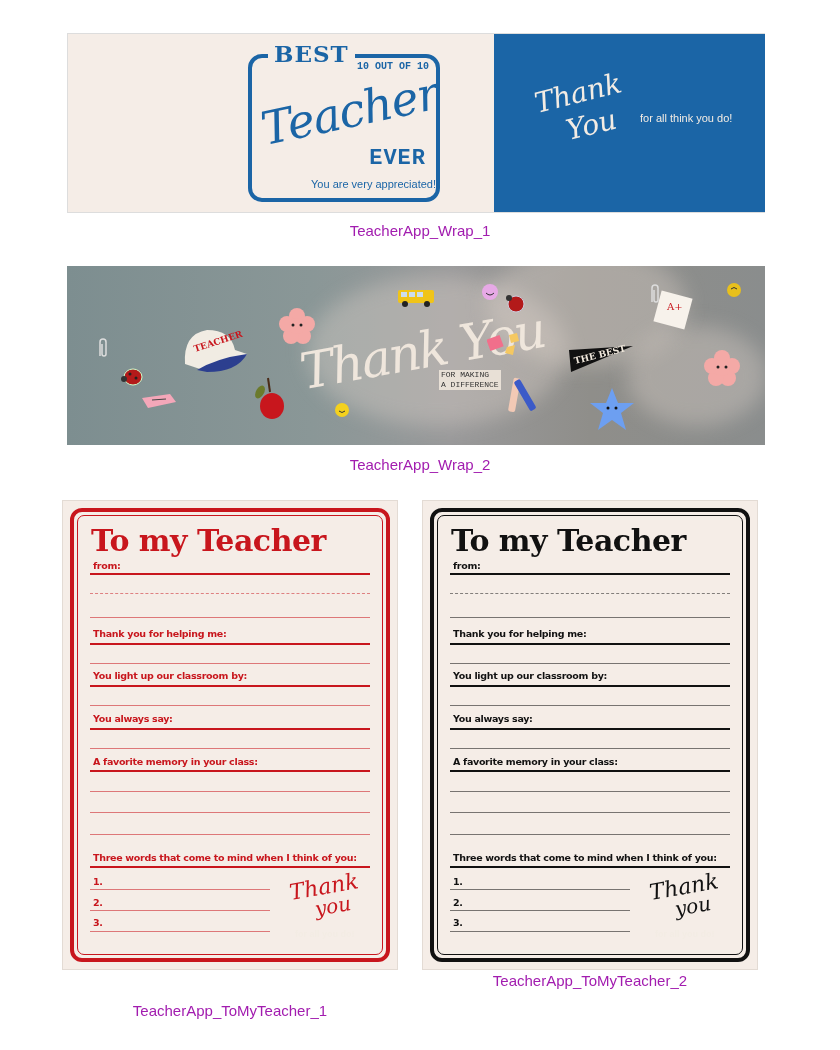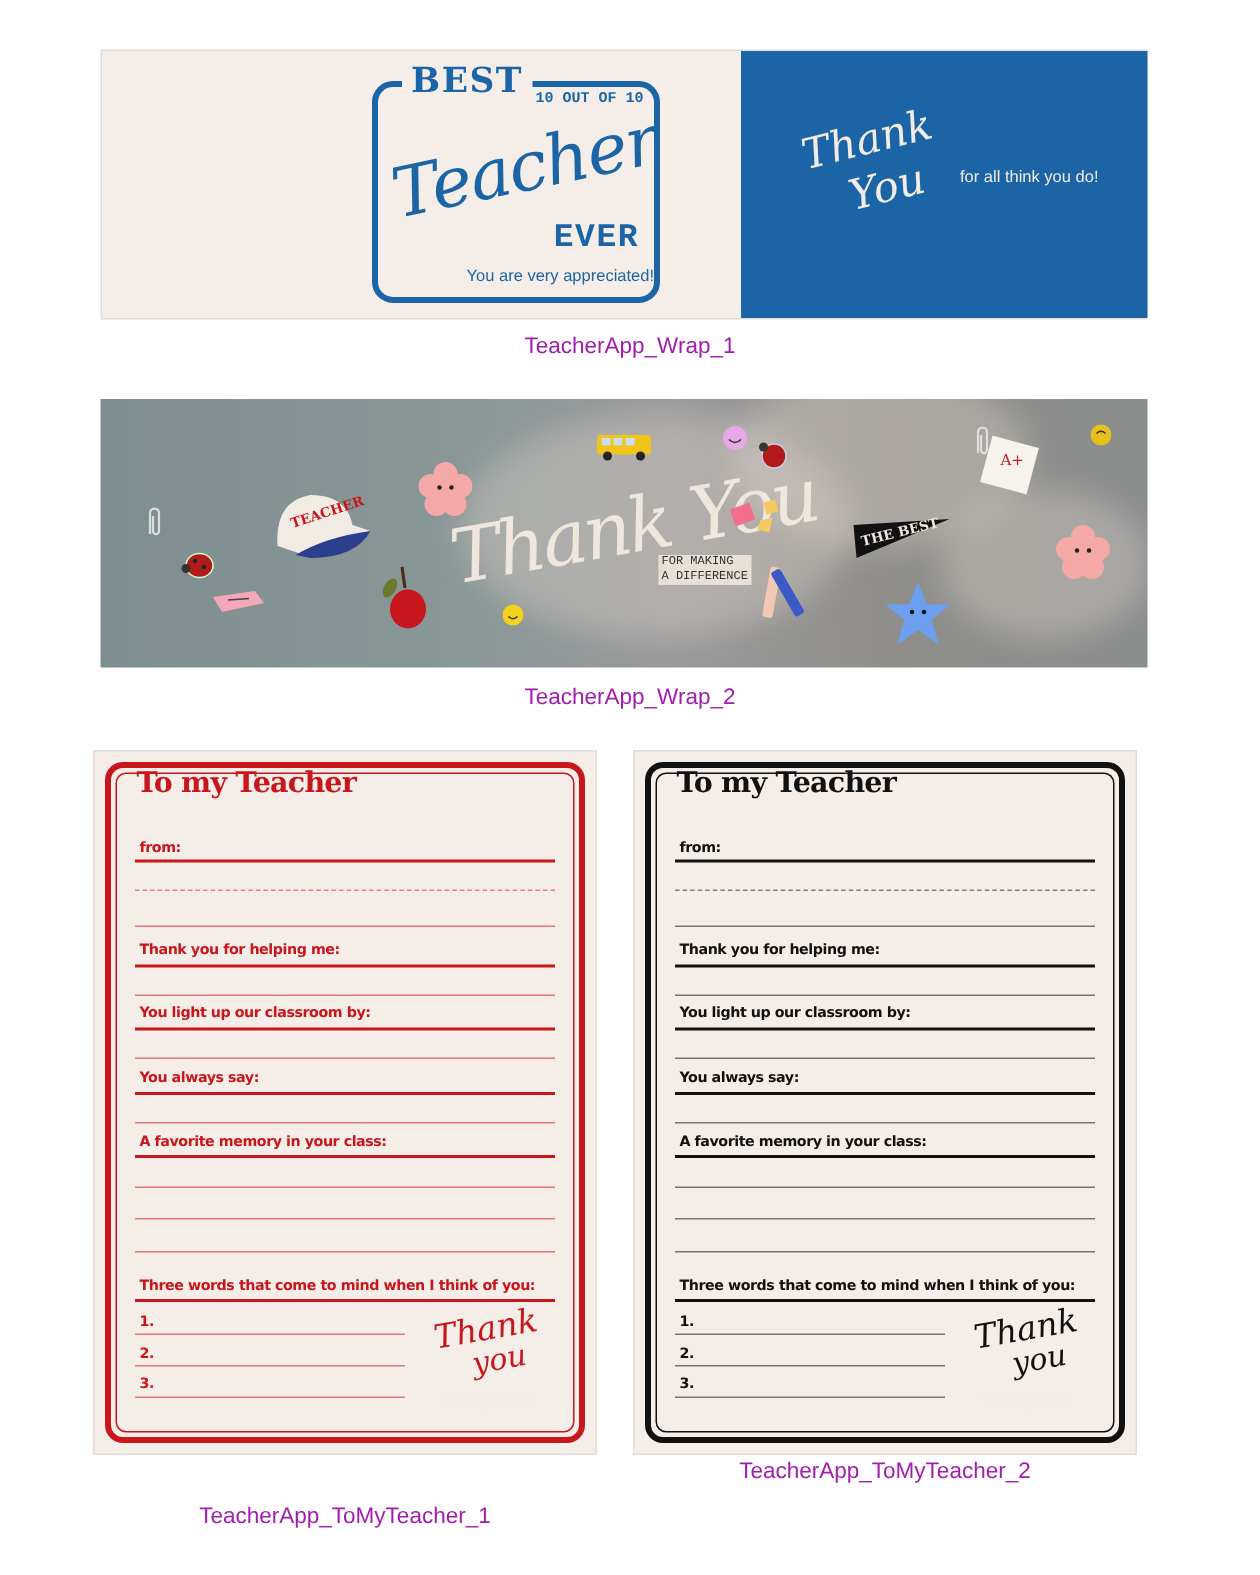--- a/index.html
+++ b/index.html
@@ -60,22 +60,22 @@
     position: absolute; left: 372px; top: 104px; background: #e8e0d6; font-family: "Liberation Mono", monospace;
     font-size: 8px; line-height: 10px; color: #333; padding: 0 2px;
   }
   .sticker { position: absolute; }
 
   
   .card { position: absolute; top: 500px; width: 336px; height: 470px; background: #f5ede7; border: 1px solid #e3dbd4; }
   .card .outer { position: absolute; left: 7px; top: 7px; right: 7px; bottom: 7px; border: 4px solid; border-radius: 12px; }
   .card .inner { position: absolute; left: 3px; top: 3px; right: 3px; bottom: 3px; border: 1px solid; border-radius: 7px; }
   .card .title {
-    position: absolute; left: 28px; top: 10px; font-family: "DejaVu Serif", serif; font-weight: bold;
-    font-size: 19px; letter-spacing: -0.5px;
+    position: absolute; left: 28px; top: 22px; font-family: "DejaVu Serif", serif; font-weight: bold;
+    font-size: 30px; letter-spacing: -0.5px;
   }
   .card .lbl { position: absolute; left: 30px; font-family: "DejaVu Sans", sans-serif; font-weight: bold; font-size: 9.5px; letter-spacing: -0.3px; }
   .card .rule { position: absolute; left: 27px; width: 280px; height: 0; }
   .card .rule.thick { border-top: 2px solid; }
   .card .rule.thin { border-top: 1px solid; opacity: 0.55; }
   .card .rule.dash { border-top: 1px dashed; opacity: 0.5; }
   .card .rule.short { width: 180px; }
   .card .ty {
     position: absolute; left: 228px; top: 376px; font-family: "DejaVu Serif", serif; font-style: italic;
     font-size: 22px; line-height: 20px; transform: rotate(-10deg);

